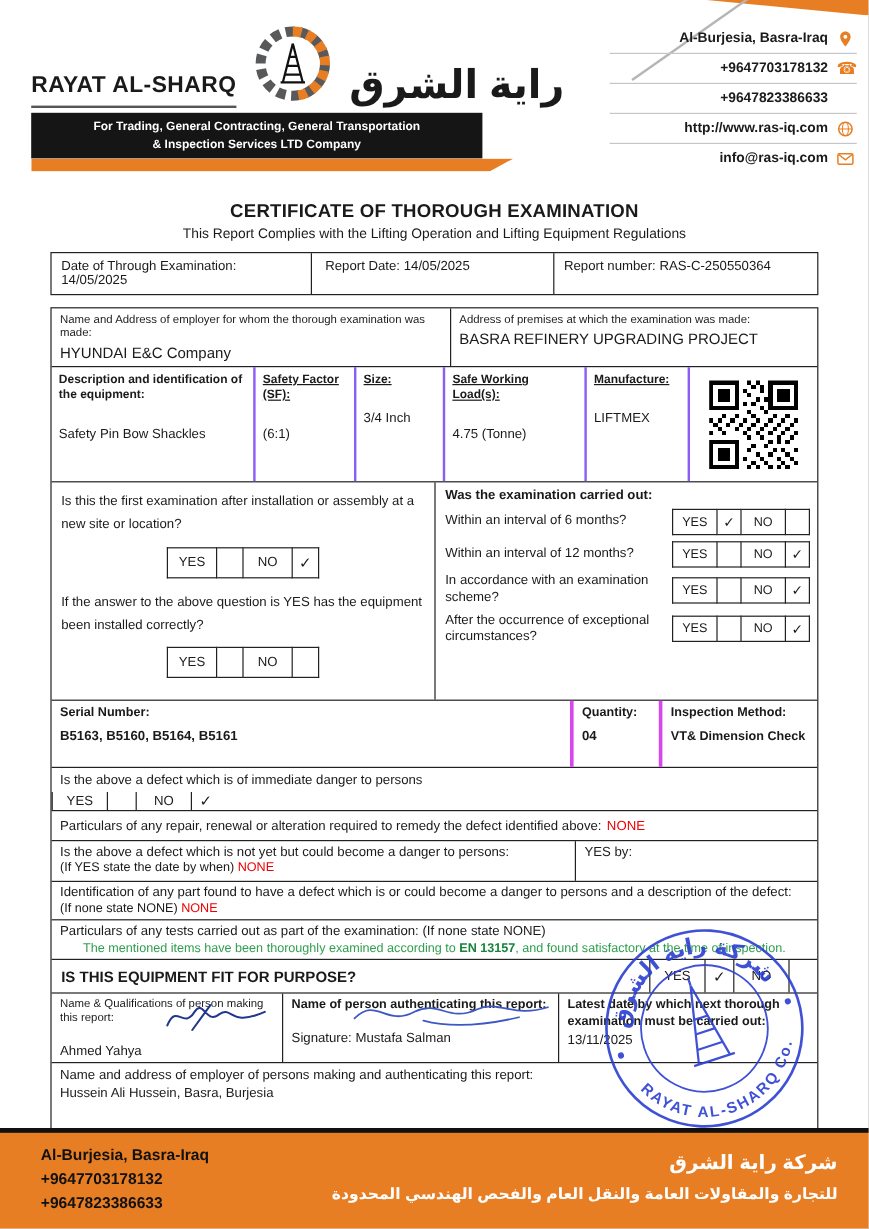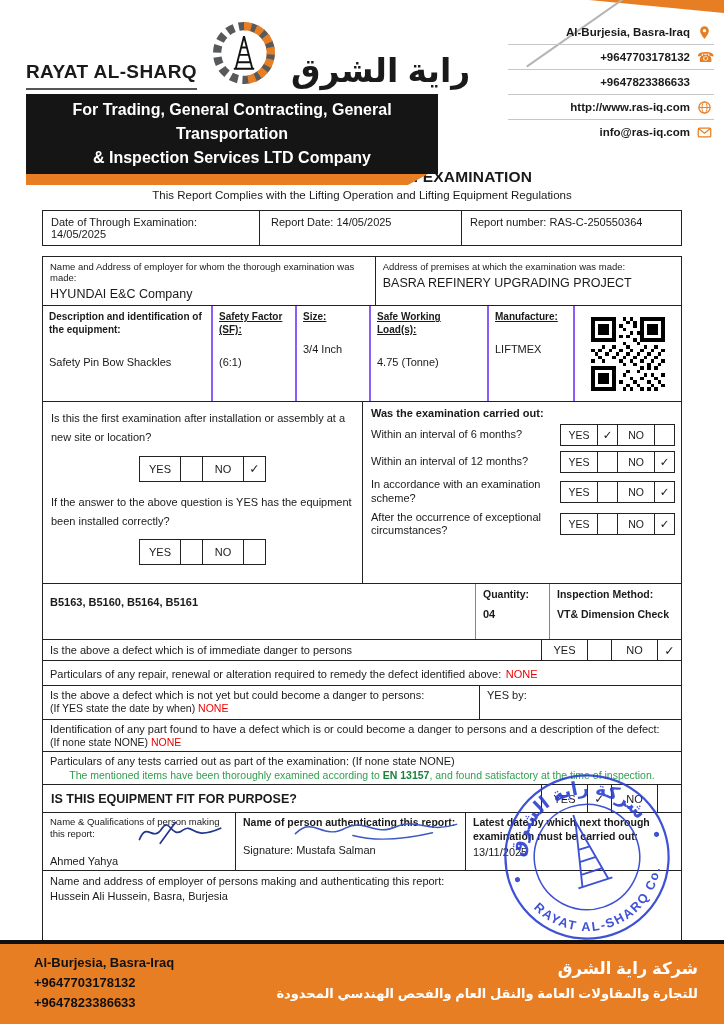--- a/index.html
+++ b/index.html
@@ -10,21 +10,21 @@
     font-family:"Liberation Sans","DejaVu Sans",sans-serif;
   }
 
   
   .header { position:relative; height:163px; }
   .logo-area { position:absolute; left:26px; top:16px; width:404px; }
   .logo-row { display:flex; align-items:flex-end; gap:10px; }
   .company-en { font-size:19px; font-weight:bold; letter-spacing:.4px; border-bottom:2px solid #555; padding-bottom:5px; white-space:nowrap; }
   .logo-svg { width:74px; height:74px; flex:0 0 auto; }
   .company-ar { font-size:33px; font-weight:bold; white-space:nowrap; }
-  .tagline-bar { margin-top:4px; background:#151515; color:#fff; text-align:center; font-size:16px; font-weight:bold; padding:4px 4px; line-height:1.5; width:412px; }
+  .tagline-bar { margin-top:4px; background:#151515; color:#fff; text-align:center; font-size:10px; font-weight:bold; padding:4px 4px; line-height:1.5; width:376px; }
   .orange-strip { height:11px; background:#e87e23; width:402px; clip-path:polygon(0 0,100% 0,95% 100%,0 100%); }
 
   .contact { position:absolute; right:10px; top:20px; width:206px; }
   .contact-item { display:flex; align-items:center; justify-content:flex-end; gap:7px; padding:4.5px 2px; font-size:11.5px; font-weight:bold; border-bottom:1px solid #c6c6c6; }
   .contact-item:last-child { border-bottom:none; }
   .cicon { width:15px; height:15px; flex:0 0 auto; display:flex; }
   .cicon svg { width:100%; height:100%; }
   .phone-glyph { color:#e87e23; font-size:14px; line-height:14px; }
 
   .corner-tri { position:absolute; top:0; right:0; width:150px; height:13px; background:#e87e23; clip-path:polygon(10% 0,100% 0,100% 100%); }
@@ -75,27 +75,27 @@
   table.yn td.yn-box  { width:22px; font-weight:bold; font-size:12.5px; }
   table.yn.small td.yn-word { width:37px; height:21px; font-size:10.5px; }
   table.yn.small td.yn-box  { width:20px; font-size:11.5px; }
   .carried-header { font-size:11px; font-weight:bold; margin-bottom:4px; }
   .exam-row { display:flex; align-items:center; gap:6px; margin-top:5px; }
   .exam-text { flex:1; font-size:11px; line-height:1.25; }
 
   
   .serial { display:grid; grid-template-columns:1fr 74px 132px; min-height:56px; }
   .scell { padding:4px 7px; }
-  .scell + .scell { border-left:1px solid #d946ef; }
+  .scell + .scell { border-left:3px solid #d946ef; }
   .slabel { font-size:10.5px; font-weight:bold; }
   .sval { font-size:11px; font-weight:bold; margin-top:8px; }
   .sval-sm { font-size:10.5px; }
 
   
-  .strip-row { display:flex; align-items:stretch; }
+  .strip-row { display:flex; align-items:stretch;flex-direction:column; }
   .strip-text { flex:1; padding:4px 7px; font-size:11px; display:flex; align-items:center; }
   .yn-strip { display:flex; }
   .yn-strip > div { border-left:1px solid #222; display:flex; align-items:center; justify-content:center; font-size:11px; }
   .yn-strip .w { width:46px; }
   .yn-strip .b { width:24px; font-weight:bold; font-size:12.5px; }
 
   .future { display:flex; min-height:34px; }
   .future-left { flex:1; padding:3px 7px; }
   .future-right { width:202px; border-left:1px solid #222; padding:3px 7px; font-size:11px; }
   .line1 { font-size:11px; }
@@ -355,20 +355,21 @@
               <td class="yn-box">✓</td>
             </tr>
                 </tbody>
               </table>
           </div>
         </div>
       </div>
 
       <div class="sec serial">
         <div class="scell">
+          <div class="slabel">Serial Number:</div>
           <div class="sval">B5163, B5160, B5164, B5161</div>
         </div>
         <div class="scell">
           <div class="slabel">Quantity:</div>
           <div class="sval">04</div>
         </div>
         <div class="scell">
           <div class="slabel">Inspection Method:</div>
           <div class="sval sval-sm">VT&amp; Dimension Check</div>
         </div>

